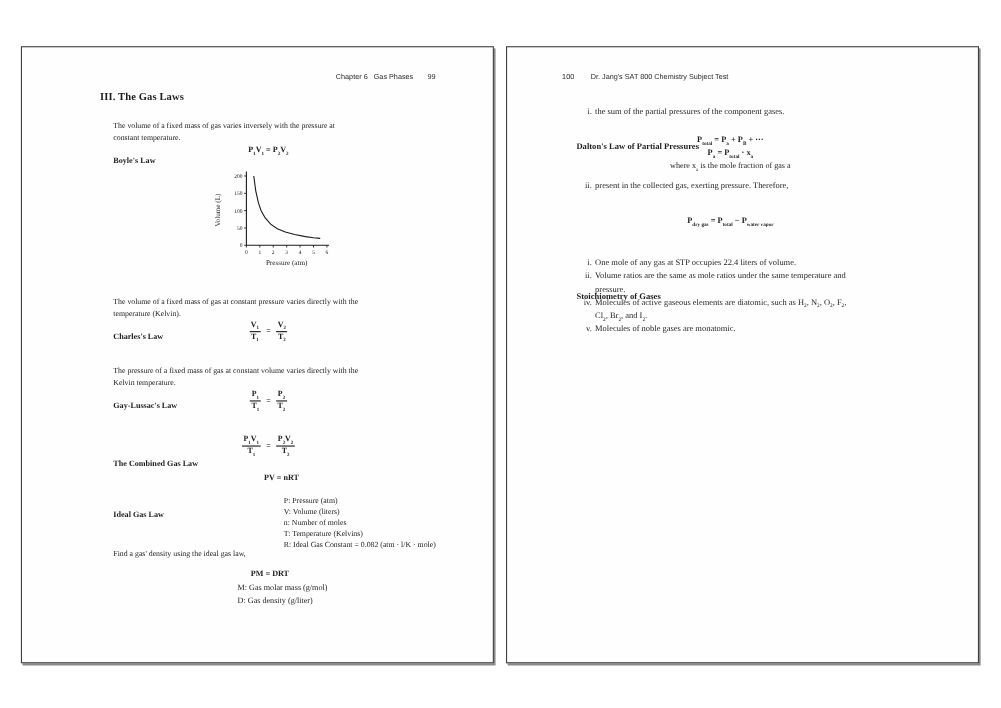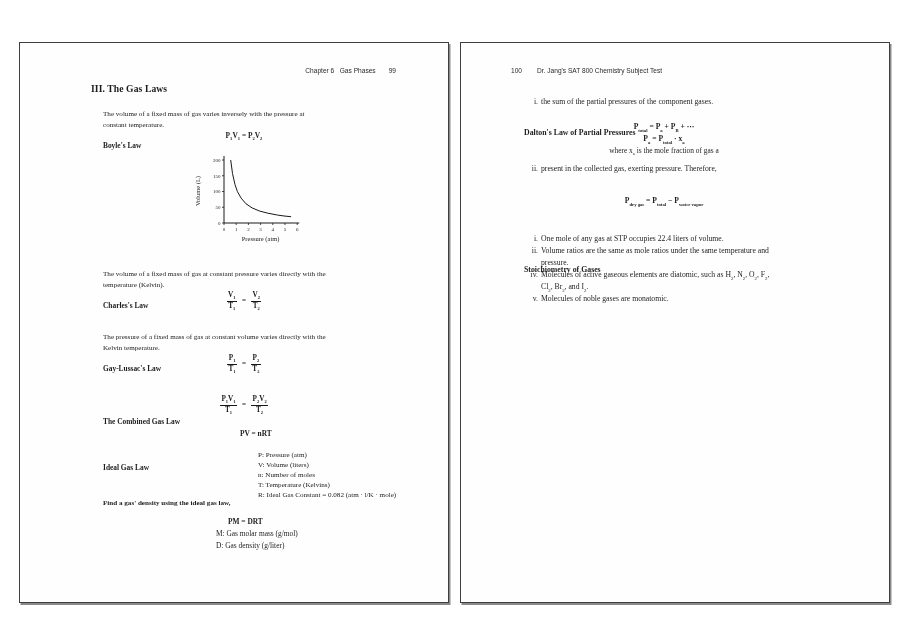--- a/index.html
+++ b/index.html
@@ -135,21 +135,21 @@
   <div class="abs h2" style="left:83px;top:377px;">Ideal Gas Law</div>
   <div class="abs eq" style="left:208px;top:386px;text-align:left;margin-left:12px;">PV = nRT</div>
   <div class="abs" style="left:196px;top:407px;margin-left:42px;">
     <div class="defs">P: Pressure (atm)</div>
     <div class="defs">V: Volume (liters)</div>
     <div class="defs">n: Number of moles</div>
     <div class="defs">T: Temperature (Kelvins)</div>
     <div class="defs">R: Ideal Gas Constant = 0.082 (atm · l/K · mole)</div>
   </div>
 
-  <div class="abs body-l" style="left:83px;top:455px;font-weight:bold;">Find a gas' density using the ideal gas law,</div>
+  <div class="abs body-l" style="left:83px;top:455px;">Find a gas' density using the ideal gas law,</div>
   <div class="abs eq" style="left:208px;top:474px;text-align:left;">PM = DRT</div>
   <div class="abs" style="left:196px;top:485px;">
     <div class="defs2">M: Gas molar mass (g/mol)</div>
     <div class="defs2">D: Gas density (g/liter)</div>
   </div>
 </div>
 
 <div class="page page-right">
 
   <div class="abs" style="left:50px;top:24px;display:flex;gap:15px;">

